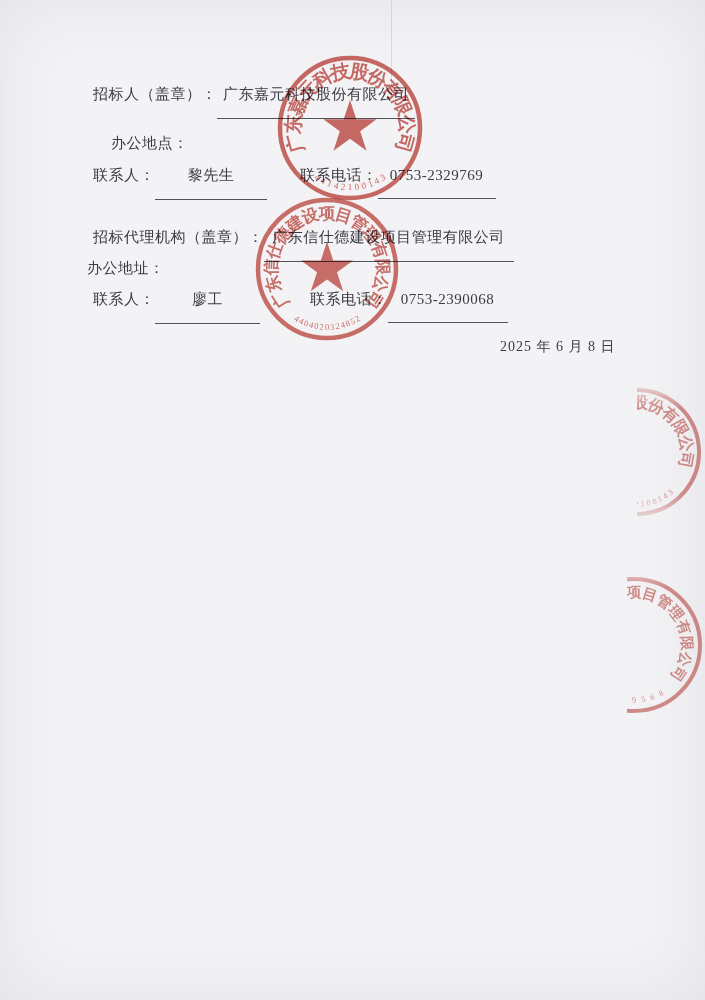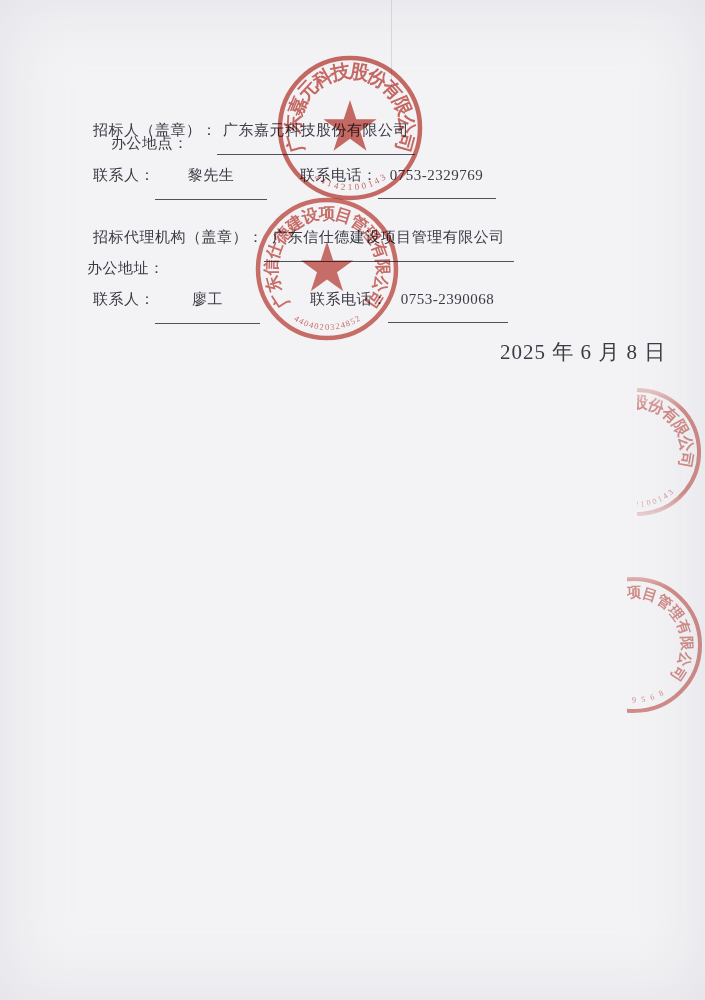--- a/index.html
+++ b/index.html
@@ -7,42 +7,42 @@
   .page{
     position:relative;width:705px;height:1000px;background:#f3f2f4;
     overflow:hidden;font-family:"Liberation Serif","DejaVu Serif",serif;
     color:#3b3b46;box-shadow:inset 0 0 70px rgba(190,190,205,.30);
   }
   .line{position:absolute;display:flex;align-items:baseline;
         font-size:15px;letter-spacing:.5px;white-space:nowrap;}
   .lbl{display:inline-block;}
   .uline{display:inline-block;text-align:center;
          border-bottom:1.4px solid #51515c;padding-bottom:14px;}
-  .date{position:absolute;left:500px;top:338px;font-size:21px;letter-spacing:1px;}
+  .date{position:absolute;left:500px;top:338px;font-size:14px;letter-spacing:1px;}
   .seal{position:absolute;mix-blend-mode:multiply;}
   .seal svg{display:block;overflow:hidden;}
   .fade-a{
     -webkit-mask-image:linear-gradient(180deg,transparent 0%,#000 22%,#000 76%,transparent 97%);
             mask-image:linear-gradient(180deg,transparent 0%,#000 22%,#000 76%,transparent 97%);
   }
   .fade-b{
     -webkit-mask-image:linear-gradient(180deg,transparent 0%,#000 16%,#000 88%,transparent 100%);
             mask-image:linear-gradient(180deg,transparent 0%,#000 16%,#000 88%,transparent 100%);
   }
   .crease-v{position:absolute;left:391px;top:0;width:1px;height:92px;
             background:rgba(150,150,168,.28);}
 </style>
 </head>
 <body>
 
 <div class="page">
 
   <div class="crease-v"></div>
 
-  <div class="line" style="left:93px;top:121px">
+  <div class="line" style="left:93px;top:85px">
     <span class="lbl">招标人（盖章）：</span>
     <span class="uline" style="width:198px">广东嘉元科技股份有限公司</span>
   </div>
   <div class="line" style="left:111px;top:134px">
     <span class="lbl">办公地点：</span>
   </div>
   <div class="line" style="left:93px;top:166px">
     <span class="lbl">联系人：</span>
     <span class="uline" style="width:112px">黎先生</span>
     <span class="lbl" style="margin-left:33px">联系电话：</span>

